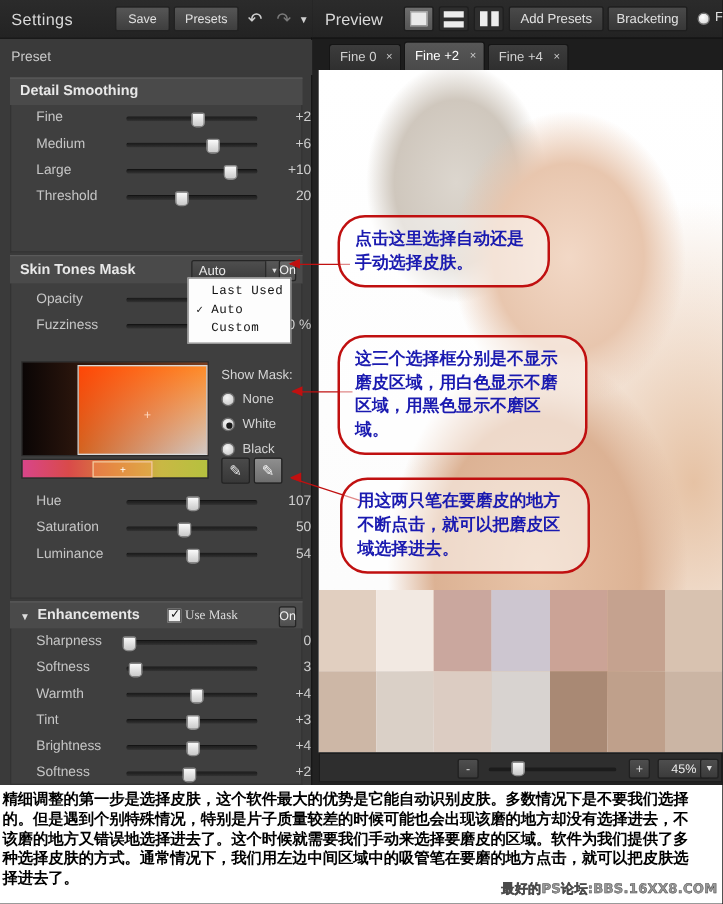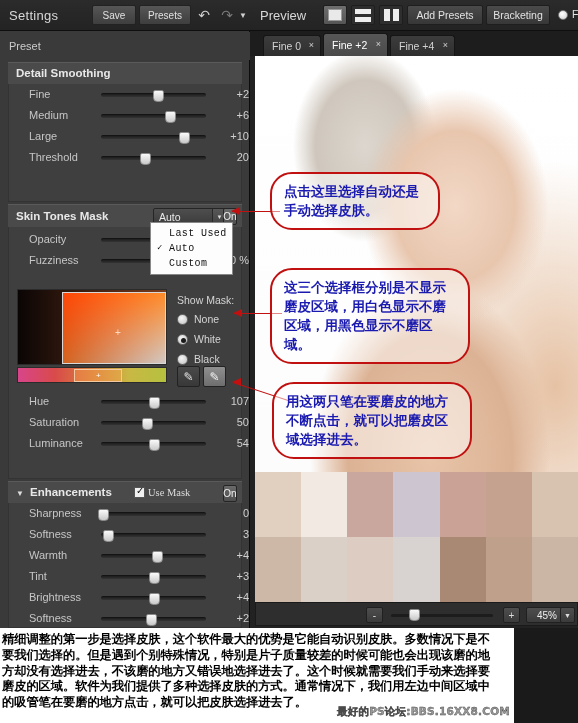--- a/index.html
+++ b/index.html
@@ -248,21 +248,21 @@
   .leader { position:absolute; z-index:29; height:0; border-top:1.6px solid #c01010; transform-origin:left center;}
   .arrowhead { position:absolute; z-index:31; width:0;height:0;
     border-top:4px solid transparent; border-bottom:4px solid transparent; border-right:9px solid #c01010;}
 
   #co1 { left:270px; top:172px; width:170px; }
   #co2 { left:270px; top:268px; width:200px; }
   #co3 { left:272px; top:382px; width:200px; }
 
   
   #bottom-text {
-    position:absolute; left:0; top:628px; width:514px; height:95px;
+    position:absolute; left:0; top:628px; width:578px; height:95px;
     background:#fff; color:#000;
     font-family:"DejaVu Sans", sans-serif;
     font-size:12.3px; font-weight:bold; line-height:15.8px;
     padding:4px 17px 0 2px;
     letter-spacing:-0.1px;
   }
   #watermark {
     position:absolute; right:4px; bottom:3px;
     font-family:"DejaVu Sans", sans-serif;
     font-size:10.5px; font-weight:bold;

